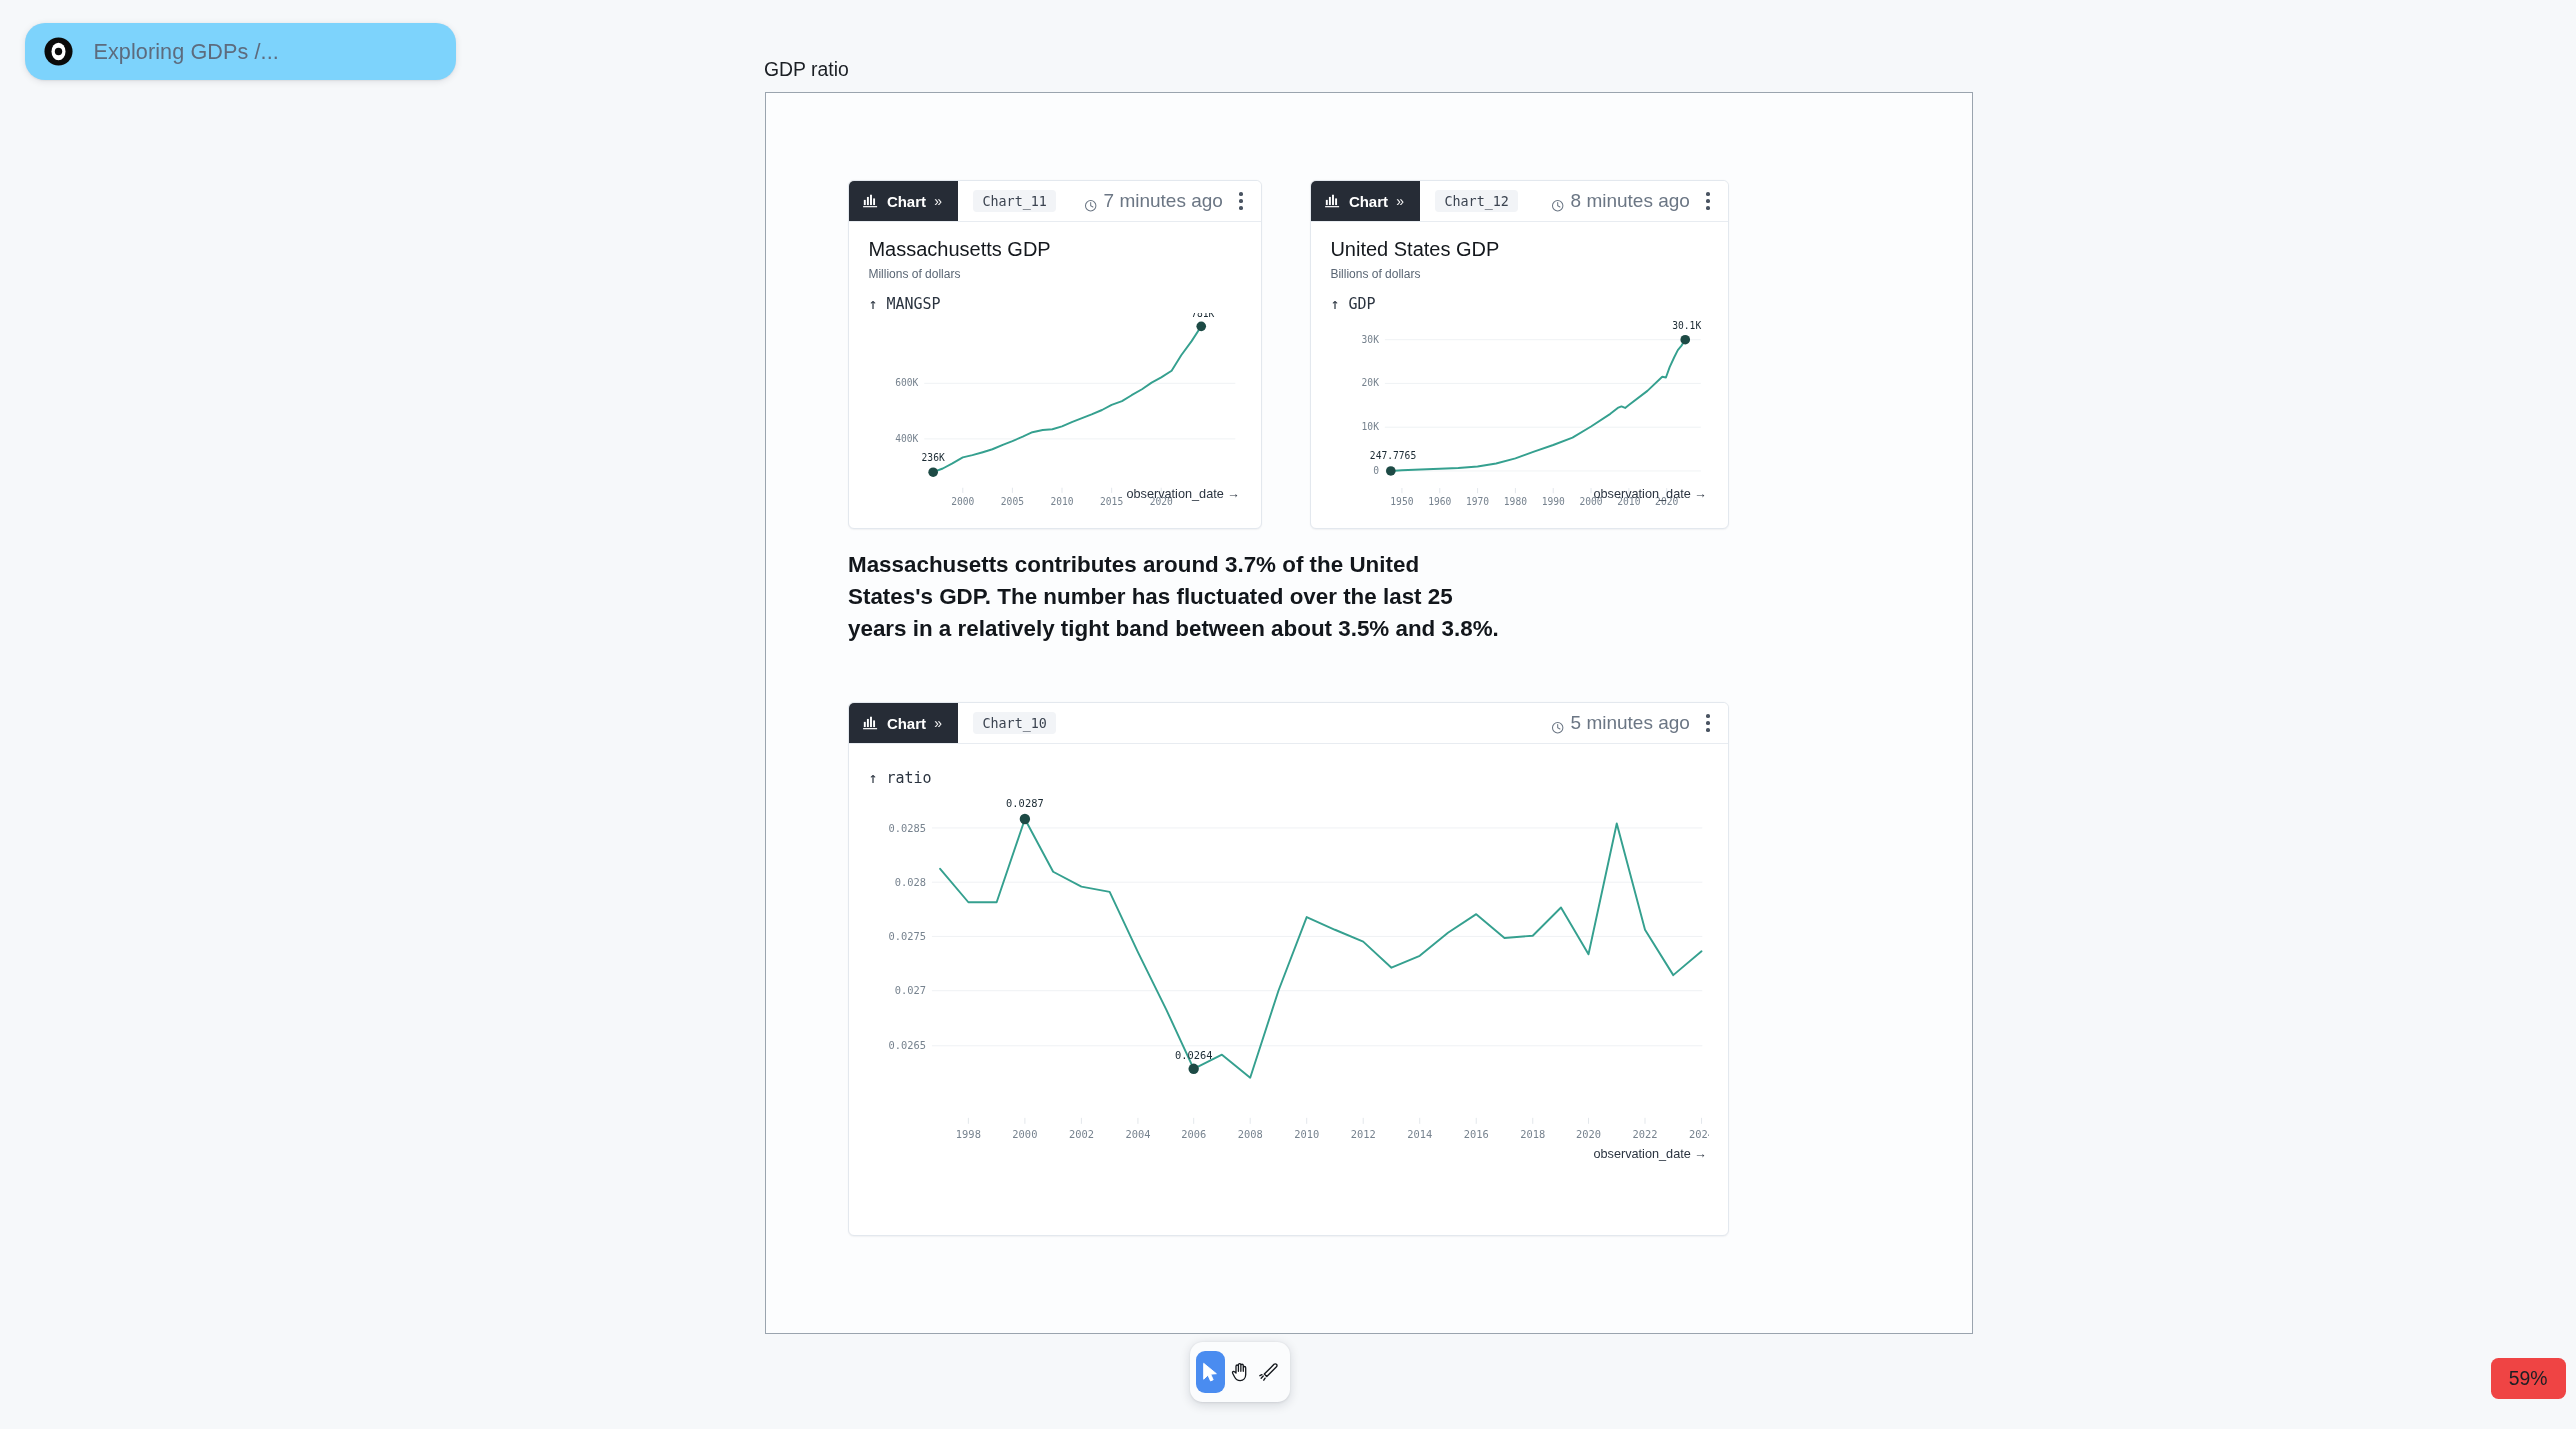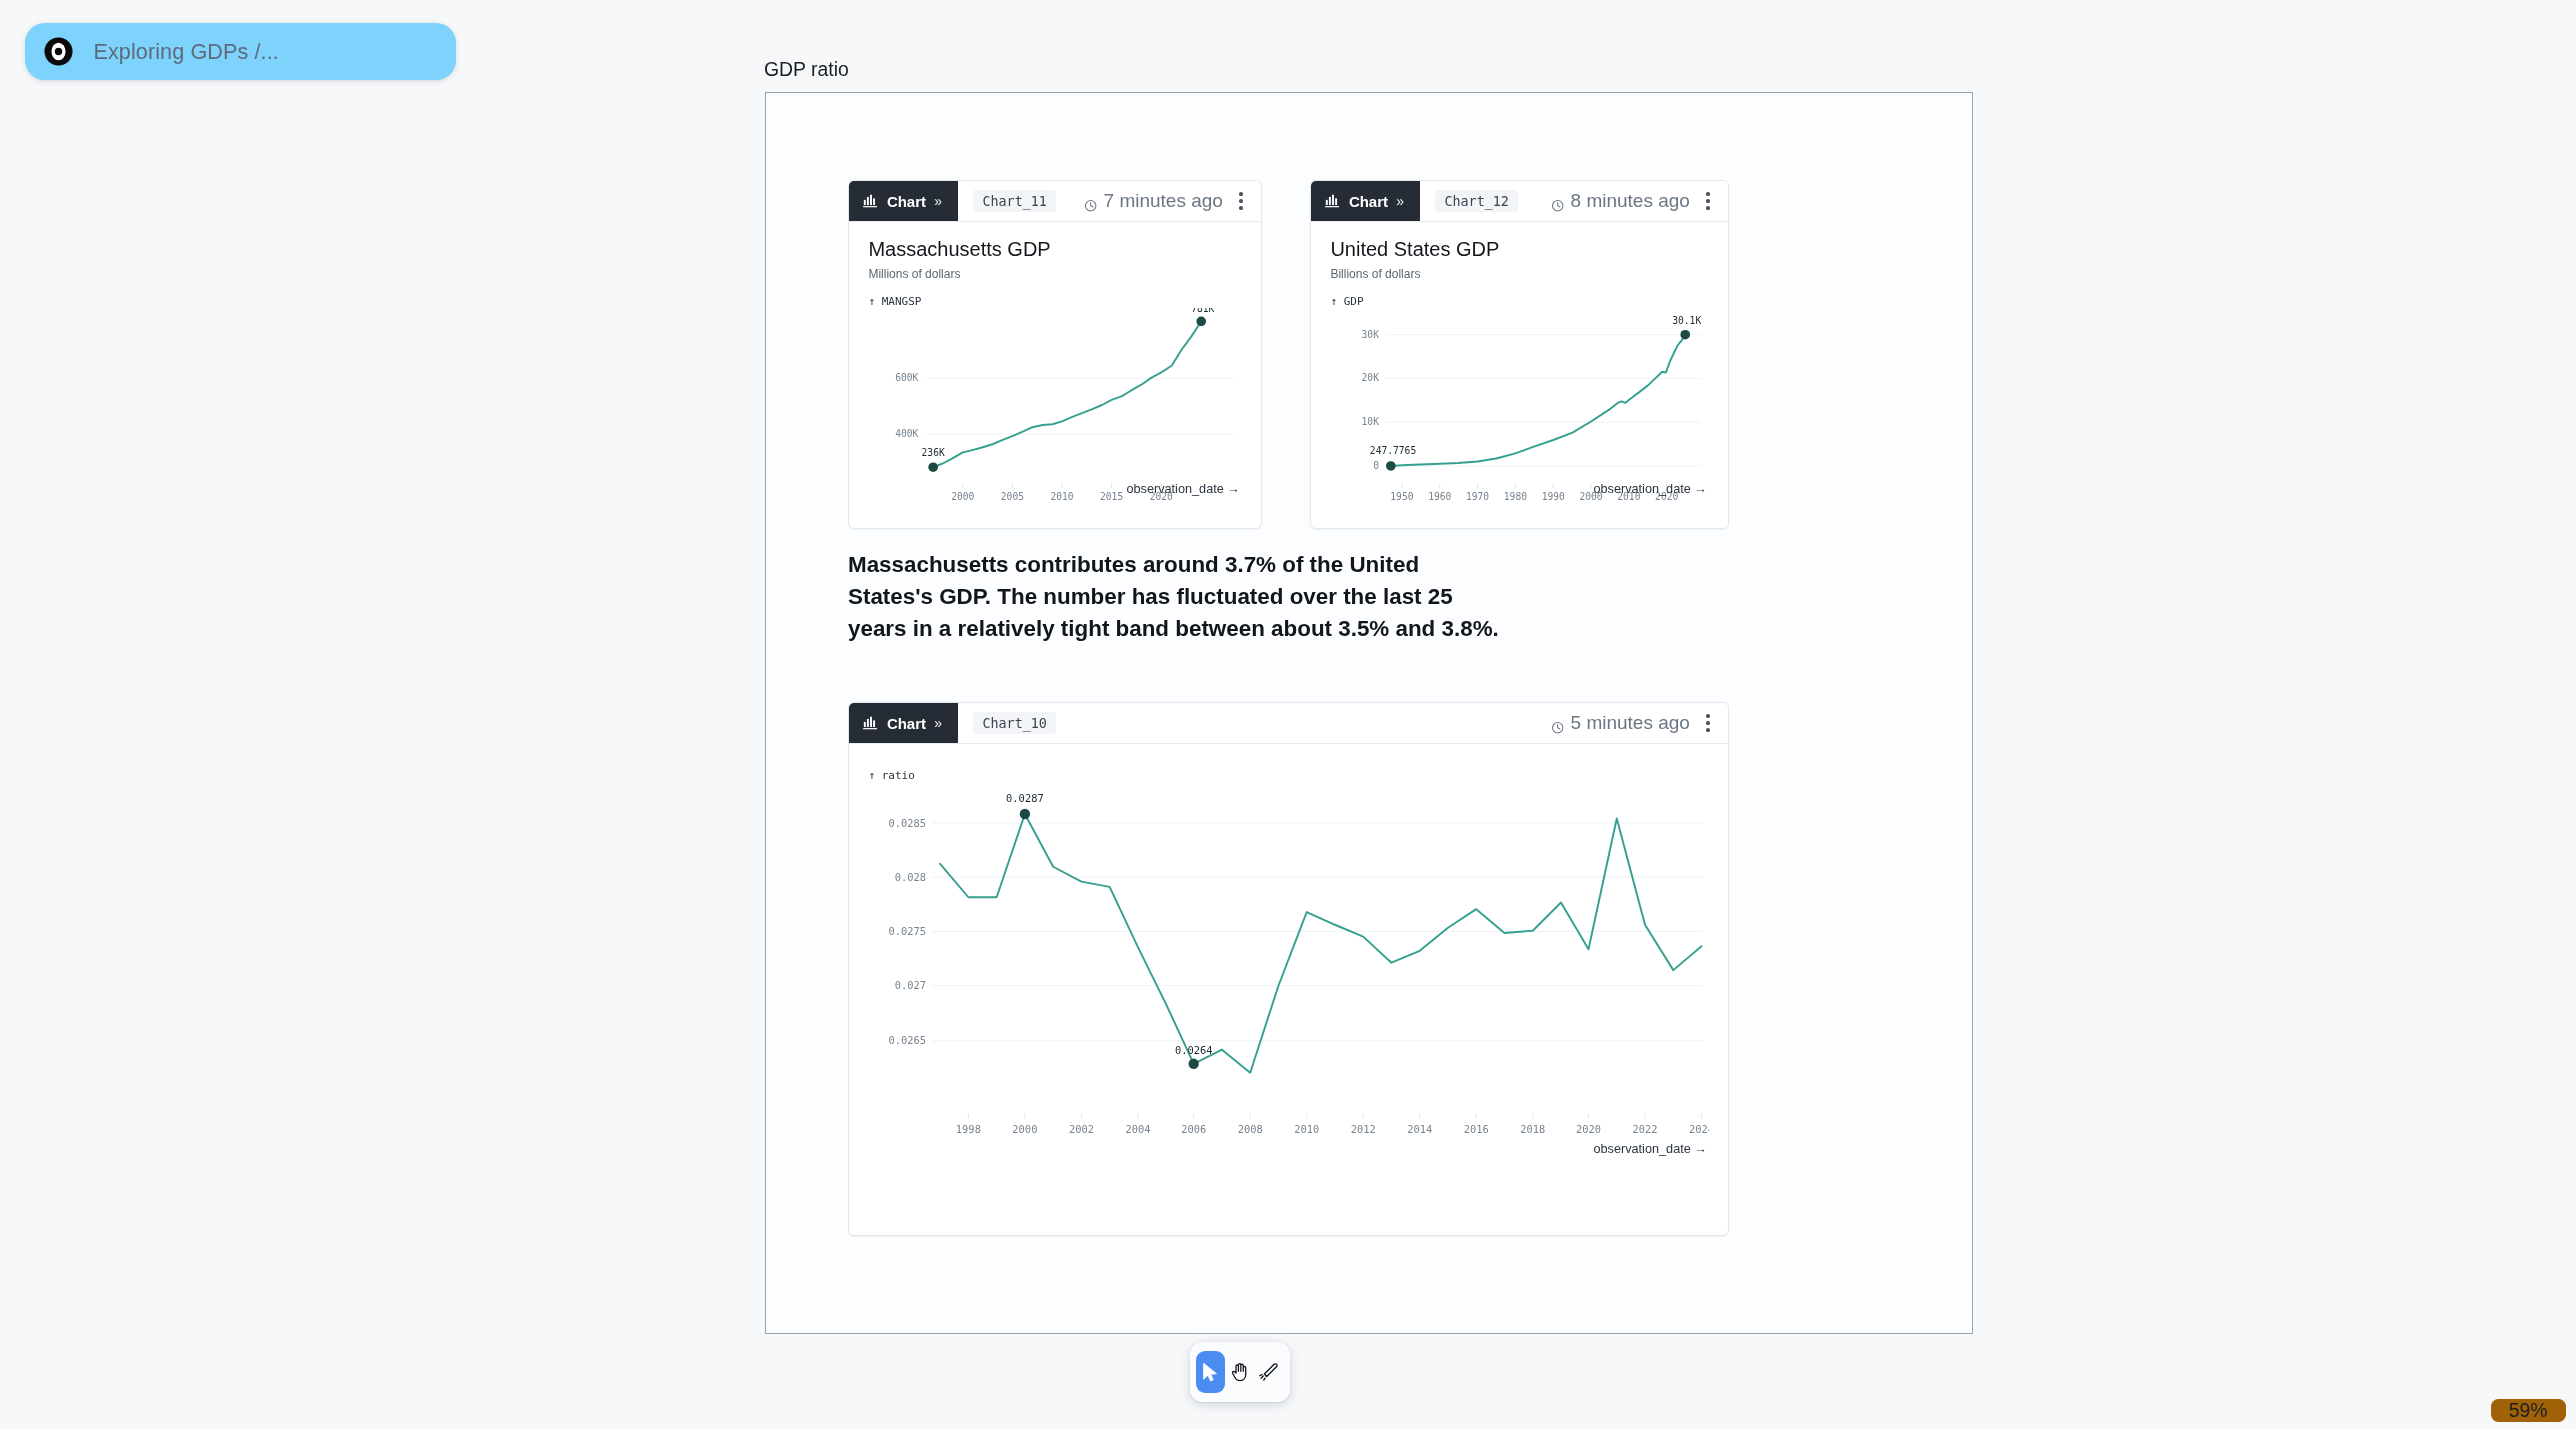--- a/index.html
+++ b/index.html
@@ -148,21 +148,21 @@
     color: #14181d;
     line-height: 1.15;
   }
   .chart-sub {
     margin-top: 6px;
     font-size: 12px;
     color: #5a6674;
   }
   .axis-y-name {
     margin-top: 13.4px;
-    font-size: 11px;
+    font-size: 15px;
     color: #2b3440;
     font-family: "DejaVu Sans Mono", monospace;
   }
   .plot-wrap {
     position: relative;
   }
   .plot-wrap svg { display: block; width: 100%; }
   .card-foot {
     position: absolute;
     right: 21px;
@@ -204,24 +204,24 @@
     align-items: center;
     justify-content: center;
     cursor: pointer;
   }
   .tool.active { background: #4a8cf0; }
 
   
   .zoom-badge {
     position: absolute;
     right: 10.4px;
-    bottom: 8px;
-    background: #a16207;
+    bottom: 31px;
+    background: #ef4444;
     border-radius: 7.5px;
-    padding: 0 18px;
+    padding: 9px 18px;
     font-size: 19.4px;
     color: #1b1f24;
     cursor: pointer;
   }
 </style>
 </head>
 <body>
 
 <div class="doc-pill">
   <svg class="doc-logo" viewBox="0 0 42 42">

